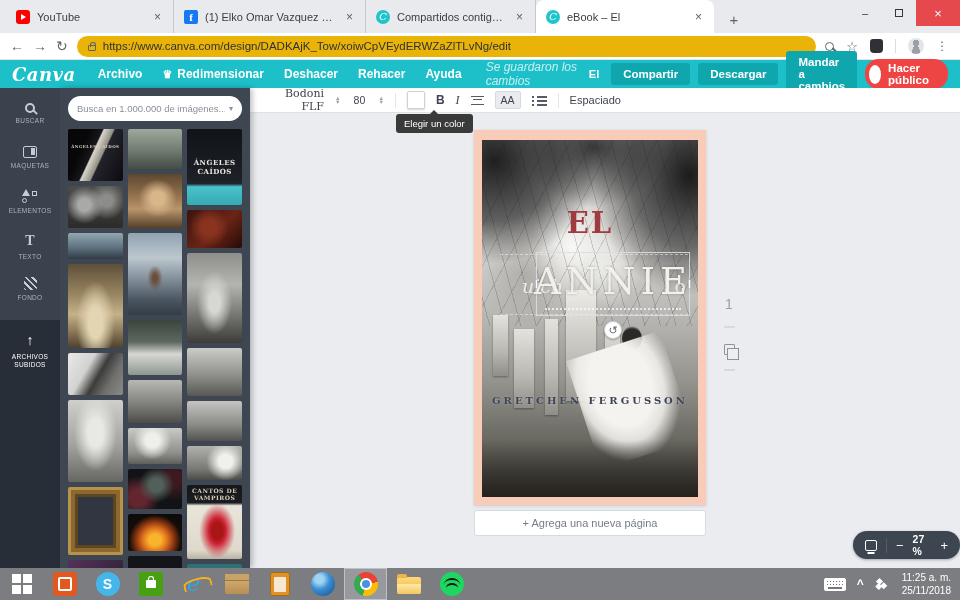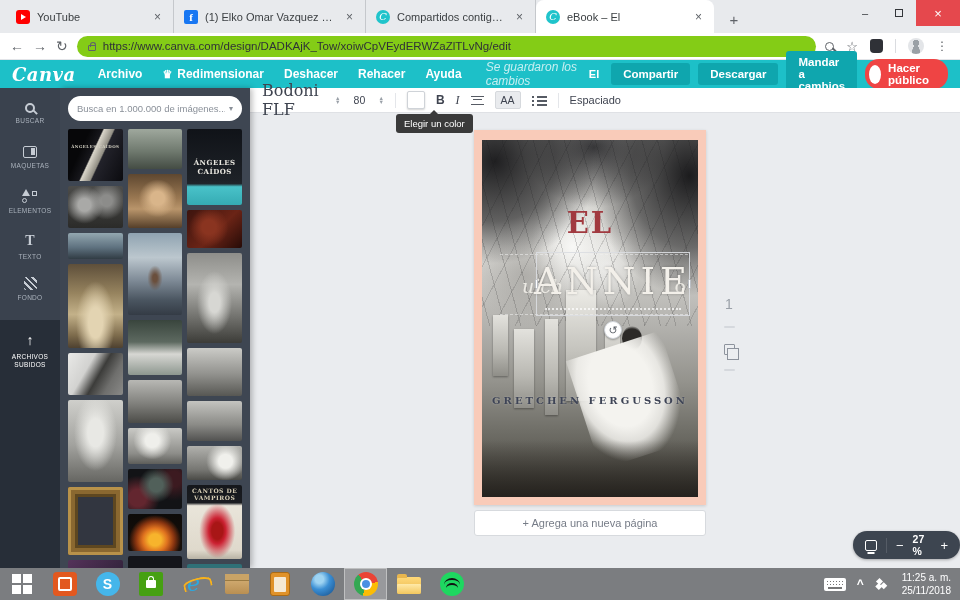--- a/index.html
+++ b/index.html
@@ -22,21 +22,21 @@
   .fav-canva::after { content:"C"; }
   .newtab { width:28px; height:28px; margin-left:6px; display:flex; align-items:center; justify-content:center; font-size:15px; color:#5f6368; }
   .win-controls { margin-left:auto; display:flex; height:33px; align-self:flex-start; }
   .win-btn { width:34px; height:26px; display:flex; align-items:center; justify-content:center; font-size:11px; color:#33363a; }
   .win-btn.max span { width:8px; height:8px; border:1px solid #33363a; display:block; }
   .win-btn.close { background:#e5484d; color:#fff; font-size:13px; width:44px; }
 
   
   .addressbar { position:absolute; left:0; top:33px; width:960px; height:27px; background:#fff; display:flex; align-items:center; padding:0 10px; gap:9px; border-bottom:1px solid #e2e4e8; }
   .nav-glyph { font-size:14px; color:#5f6368; }
-  .omnibox { flex:1; height:21px; background:#84cc16; border-radius:11px; display:flex; align-items:center; gap:7px; padding:0 11px; }
+  .omnibox { flex:1; height:21px; background:#eab308; border-radius:11px; display:flex; align-items:center; gap:7px; padding:0 11px; }
   .lock { width:8px; height:6px; border:1px solid #5f6368; border-radius:1px; position:relative; margin-top:3px; flex:0 0 8px; }
   .lock::before { content:""; position:absolute; top:-4px; left:1px; width:4px; height:4px; border:1px solid #5f6368; border-bottom:none; border-radius:3px 3px 0 0; }
   .url { font-size:11.5px; color:#2f3237; white-space:nowrap; overflow:hidden; }
   .addr-icons { display:flex; align-items:center; gap:12px; padding-right:2px; }
   .mini-search { width:9px; height:9px; border:1.5px solid #5f6368; border-radius:50%; position:relative; }
   .mini-search::after { content:""; position:absolute; width:5px; height:1.5px; background:#5f6368; transform:rotate(45deg); right:-4px; bottom:-1px; }
   .star { font-size:13px; color:#5f6368; }
   .ext-badge { width:13px; height:14px; background:#2f3137; border-radius:3px 3px 4px 4px; }
   .vsep { width:1px; height:14px; background:#dadce0; }
   .avatar-chrome { width:16px; height:16px; border-radius:50%; background:radial-gradient(circle at 50% 32%, #9aa0a6 0 23%, rgba(0,0,0,0) 25%), radial-gradient(ellipse at 50% 85%, #9aa0a6 0 32%, rgba(0,0,0,0) 34%), #e3e5e8; }
@@ -83,21 +83,21 @@
   .tcol { flex:1; display:flex; flex-direction:column; gap:5px; min-width:0;text-decoration:underline; }
   .thumb { position:relative; width:100%; border-radius:2px; flex:0 0 auto; overflow:hidden; }
   .thumb.frame { box-shadow: inset 0 0 0 3px #b8924a, inset 0 0 0 7px #8a6830, inset 0 0 0 10px #5e4720; }
   .thumb-label { position:absolute; left:2px; right:2px; text-align:center; font-family:"DejaVu Serif",serif; font-weight:bold; letter-spacing:.5px; line-height:1.2; }
 
   
   .workspace { position:absolute; left:250px; top:88px; width:710px; height:480px; background:#eaecef; }
 
   
   .texttoolbar { position:absolute; left:0; top:0; width:710px; height:25px; background:#fff; border-bottom:1px solid #dfe1e5; display:flex; align-items:center; padding:0 12px; gap:11px; }
-  .tt-font { font-family:"DejaVu Serif",serif; font-size:16px; color:#3f4450; width:62px; }
+  .tt-font { font-family:"DejaVu Serif",serif; font-size:11px; color:#3f4450; width:62px;text-align:right; }
   .stepper { display:flex; flex-direction:column; line-height:4px; }
   .stepper i { font-style:normal; font-size:5.5px; color:#9aa0a8; }
   .tt-size { font-size:10.5px; color:#3f4450; width:16px; text-align:center; }
   .tt-sep { width:1px; height:15px; background:#e4e6ea; }
   .swatch { width:18px; height:18px; background:#fff; border:1px solid #cfd3d8; border-radius:2px; box-shadow:0 1px 2px rgba(0,0,0,.18); }
   .tt-b { font-size:12px; font-weight:bold; color:#3f4450; }
   .tt-i { font-size:12px; font-style:italic; font-family:"Liberation Serif",serif; color:#3f4450; }
   .icon-align { width:13px; height:9px; border-top:1.5px solid #565b64; border-bottom:1.5px solid #565b64; position:relative; }
   .icon-align::after { content:""; position:absolute; left:2px; right:2px; top:50%; margin-top:-1px; border-top:1.5px solid #565b64; }
   .tt-aa { font-size:10.5px; color:#3f4450; background:#e9ebee; border:1px solid #d6d9dd; border-radius:2px; padding:2px 5px; }

